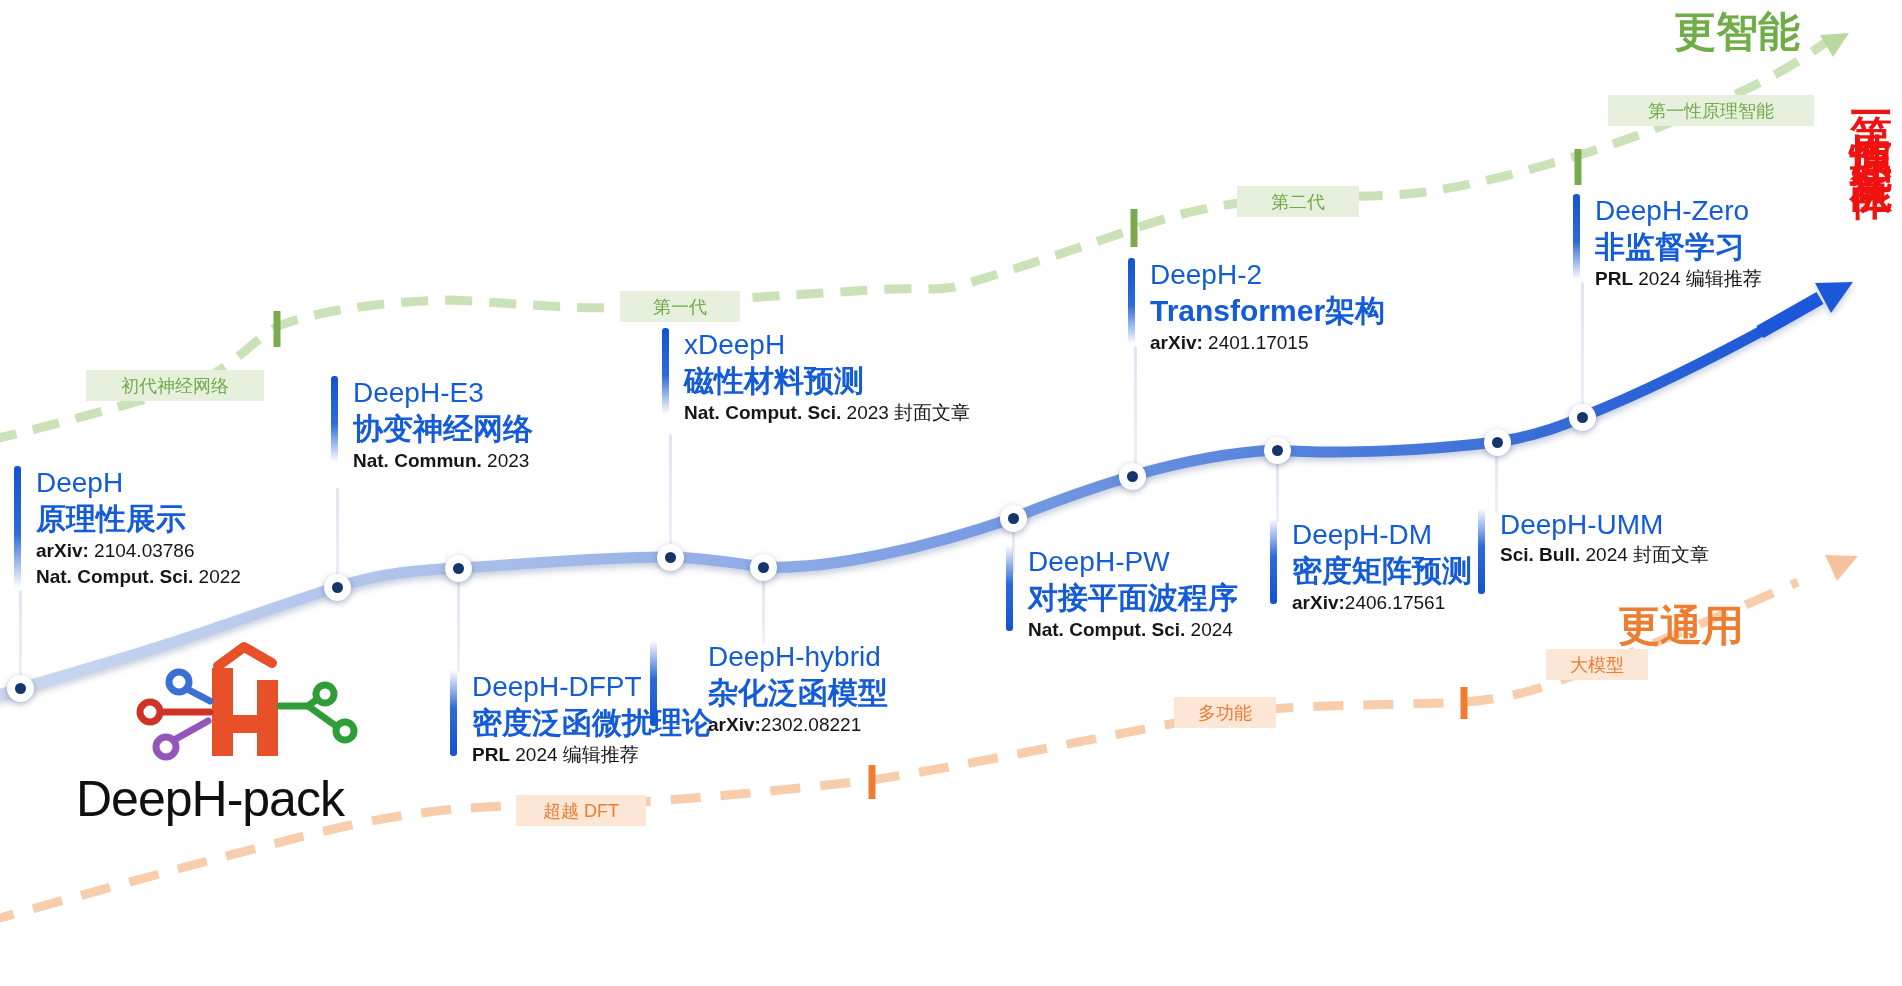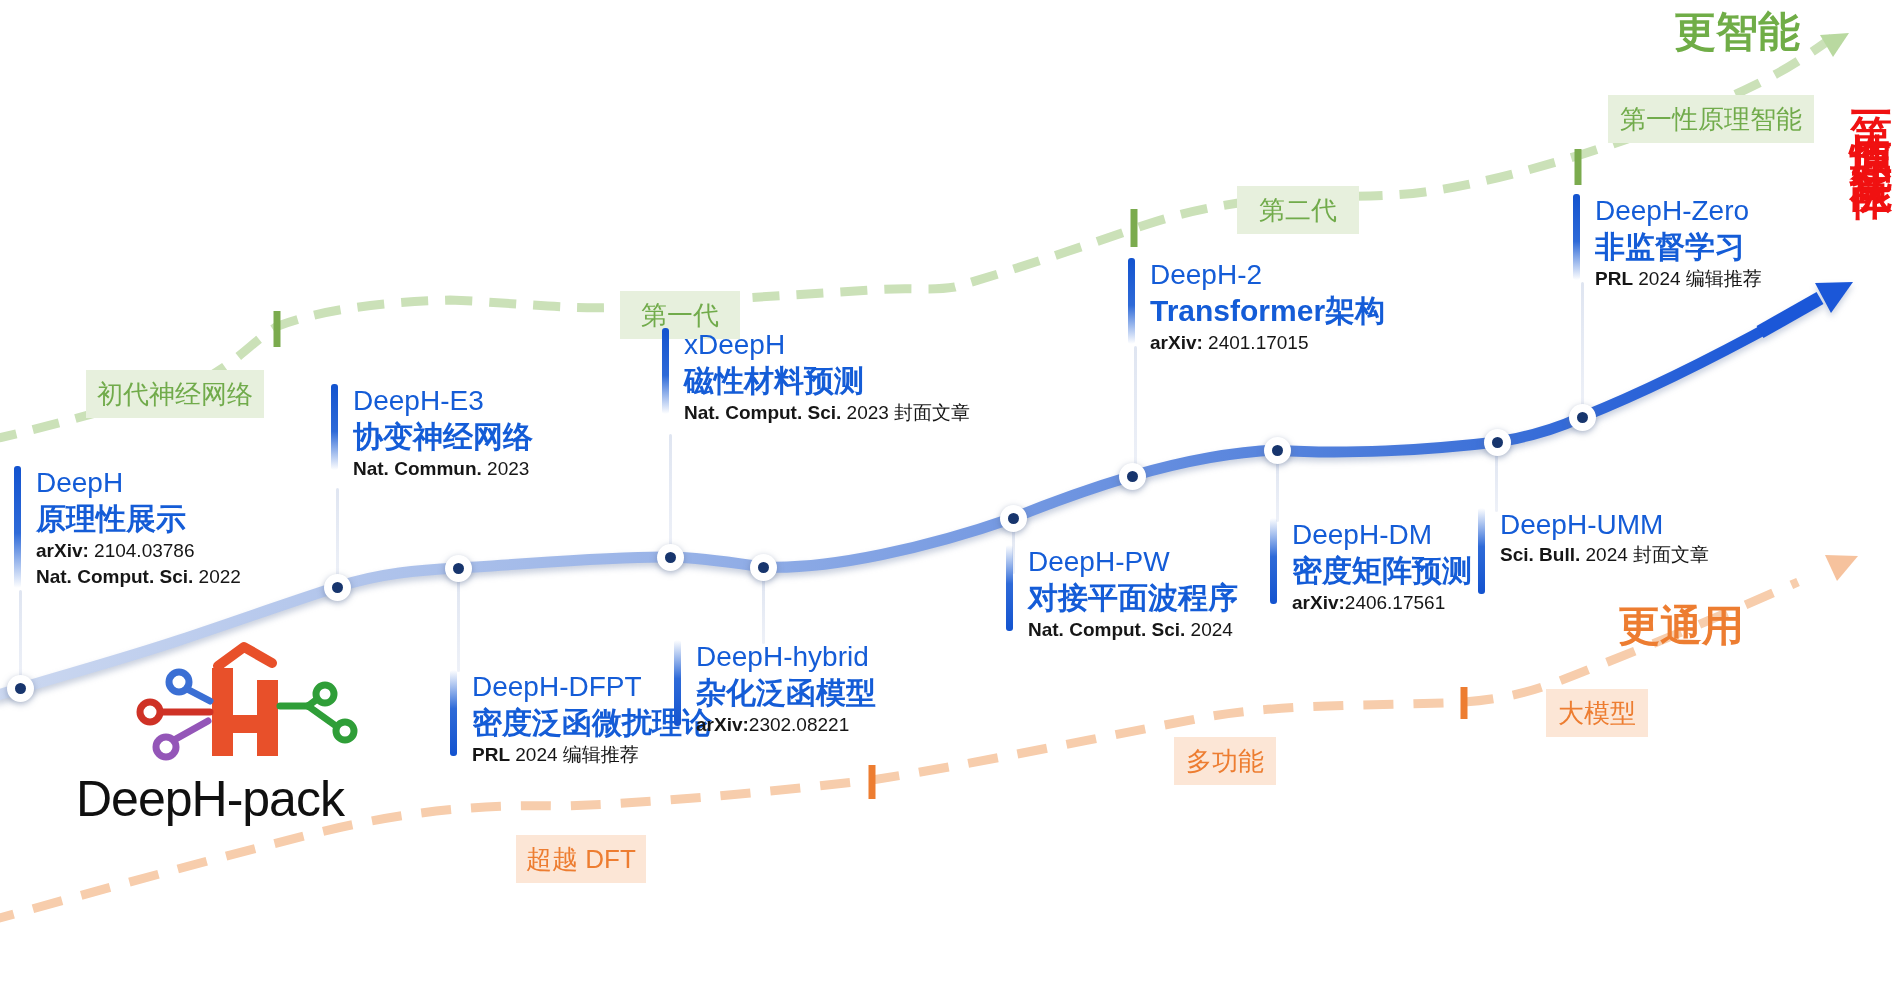--- a/index.html
+++ b/index.html
@@ -19,24 +19,24 @@
   .msub{font-size:30px;font-weight:700;color:#145cd7;line-height:38px;white-space:nowrap;}
   .mref{font-size:19px;color:#161616;line-height:26px;white-space:pre;}
   .mref b{font-weight:700;}
   .mref span{font-weight:400;}
   
   .conn{position:absolute;width:3px;background:linear-gradient(180deg,#dfe5f1,#eef1f8);z-index:4;border-radius:2px;}
   .dot{position:absolute;width:27px;height:27px;border-radius:50%;background:#ffffff;
        box-shadow:0 2px 6px rgba(90,110,150,.5);z-index:5;}
   .dot::after{content:"";position:absolute;left:8px;top:8px;width:11px;height:11px;border-radius:50%;background:#17356d;}
   
-  .stage-label{position:absolute;height:48px;display:flex;align-items:center;justify-content:center;
-       font-size:26px;line-height:36px;z-index:6;white-space:nowrap;}
+  .stage-label{position:absolute;height:31px;display:flex;align-items:center;justify-content:center;
+       font-size:18px;line-height:36px;z-index:6;white-space:nowrap;}
   .stage-label.green{background:#e7f0dd;color:#71ab4b;}
-  .stage-label.orange{background:#fce6d6;color:#ed7d31;margin-top:40px;}
+  .stage-label.orange{background:#fce6d6;color:#ed7d31;}
   
   .axis-end{position:absolute;font-size:42px;font-weight:700;z-index:6;white-space:nowrap;}
   #smarter{left:1674px;top:4px;color:#70ad47;}
   #more-general{left:1618px;top:598px;color:#ed7d31;}
   
   #goal{position:absolute;left:1844px;top:82px;writing-mode:vertical-rl;text-orientation:upright;
         font-size:42px;font-weight:700;color:#f01111;letter-spacing:9px;line-height:54px;z-index:6;}
   
   #logo{position:absolute;left:60px;top:630px;width:380px;height:210px;z-index:6;}
   #wordmark{position:absolute;left:76px;top:770px;font-family:Liberation Sans, sans-serif;
@@ -105,21 +105,21 @@
         <div class="mbar up" style="height: 122px;"></div>
         <div class="mtext">
           <div class="mtitle">DeepH</div>
           <div class="msub">原理性展示</div>
           <div class="mref"><b>arXiv:</b><span> 2104.03786</span></div>
           <div class="mref"><b>Nat. Comput. Sci.</b><span> 2022</span></div>
         </div>
       </div>
       <div class="conn" style="left: 336px; top: 488px; height: 95px;"></div>
       <div class="dot" style="left: 323.5px; top: 573.5px;"></div>
-      <div class="milestone" style="left: 331px; top: 384px;">
+      <div class="milestone" style="left: 331px; top: 376px;">
         <div class="mbar up" style="height: 86px;"></div>
         <div class="mtext">
           <div class="mtitle">DeepH-E3</div>
           <div class="msub">协变神经网络</div>
           <div class="mref"><b>Nat. Commun.</b><span> 2023</span></div>
         </div>
       </div>
       <div class="conn" style="left: 457px; top: 574px; height: 98px;"></div>
       <div class="dot" style="left: 444.5px; top: 554.5px;"></div>
       <div class="milestone" style="left: 450px; top: 670px;">
@@ -135,21 +135,21 @@
       <div class="milestone" style="left: 662px; top: 328px;">
         <div class="mbar up" style="height: 86px;"></div>
         <div class="mtext">
           <div class="mtitle">xDeepH</div>
           <div class="msub">磁性材料预测</div>
           <div class="mref"><b>Nat. Comput. Sci.</b><span> 2023 封面文章</span></div>
         </div>
       </div>
       <div class="conn" style="left: 762px; top: 574px; height: 70px;"></div>
       <div class="dot" style="left: 749.5px; top: 553.5px;"></div>
-      <div class="milestone" style="left: 674px; top: 640px;">
+      <div class="milestone" style="left: 650px; top: 640px; gap: 36px;">
         <div class="mbar down" style="height: 86px;"></div>
         <div class="mtext">
           <div class="mtitle">DeepH-hybrid</div>
           <div class="msub">杂化泛函模型</div>
           <div class="mref"><b>arXiv:</b><span>2302.08221</span></div>
         </div>
       </div>
       <div class="conn" style="left: 1012px; top: 524px; height: 50px;"></div>
       <div class="dot" style="left: 999.5px; top: 504.5px;"></div>
       <div class="milestone" style="left: 1006px; top: 538px; margin-top: 7px;">

